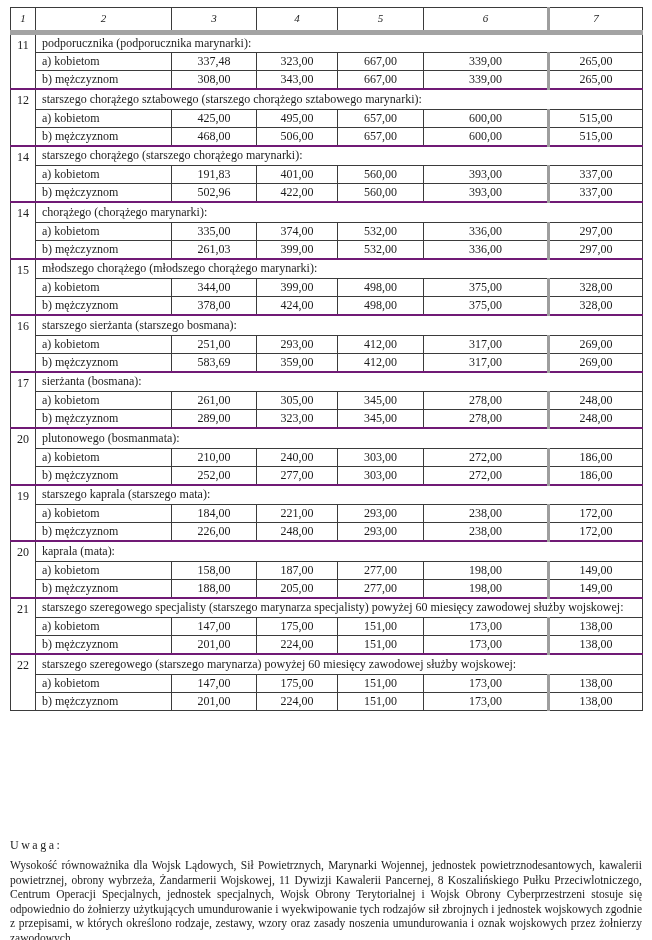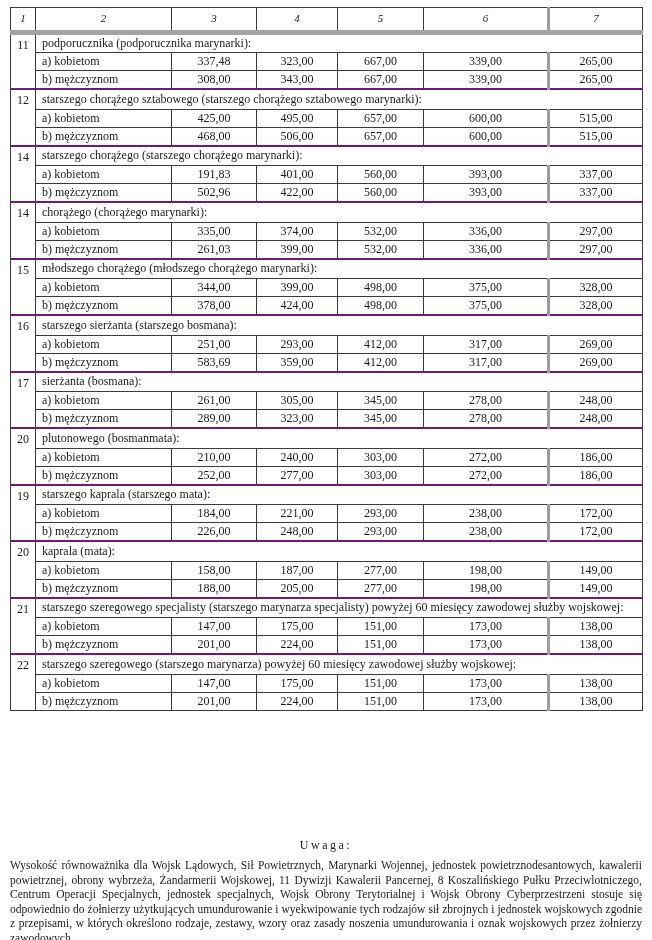--- a/index.html
+++ b/index.html
@@ -19,21 +19,21 @@
   td.num{text-align:center;vertical-align:top;padding-top:3px;}
   td.title{padding:1px 4px 1px 6px;white-space:nowrap;}
   td.label{padding:1px 4px 1px 6px;white-space:nowrap;}
   td.val{text-align:center;}
   
   tbody tr.title-row td{border-top:2px solid #701a75;}
   tbody tr.title-row:first-child td{border-top:5px solid #a3a3a3;border-radius:9px;}
   
   td.col7{border-left:3px solid #9e9e9e;}
   .note{position:absolute;left:10px;top:838px;width:632px;}
-  .note-label{font-size:12px;letter-spacing:2.5px;text-align:center;}
+  .note-label{font-size:12px;letter-spacing:2.5px;}
   .note-text{
     margin:5px 0 0 0;font-size:11.5px;line-height:14.6px;
     text-align:justify;
   }
 </style>
 </head>
 <body>
 
 <div class="page">
 

